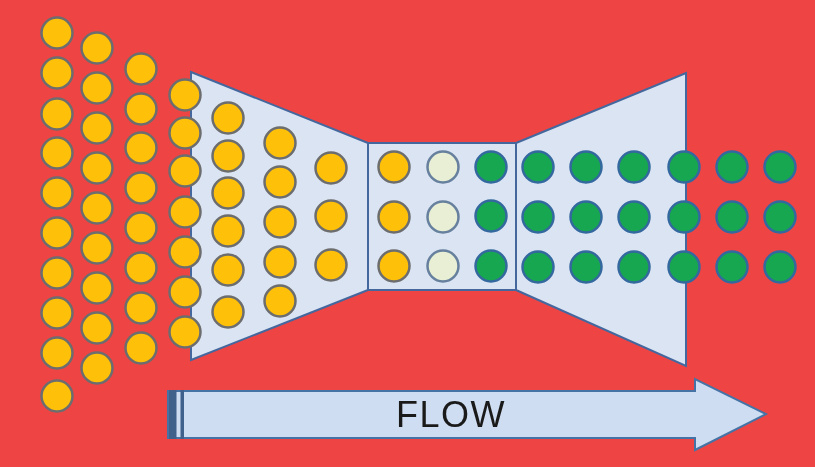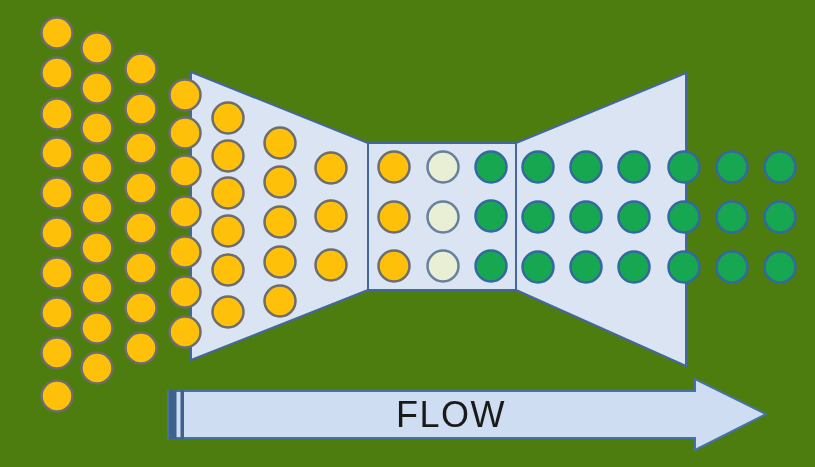--- a/index.html
+++ b/index.html
@@ -4,21 +4,21 @@
 <style>
   html, body {
     margin: 0;
     padding: 0;
     background: #ffffff;
   }
   #stage {
     position: relative;
     width: 815px;
     height: 467px;
-    background: #4d7c0f;
+    background: #ef4444;
     overflow: hidden;
     font-family: "Liberation Sans", sans-serif;
   }
   svg { display: block; }
   .shape { stroke-width: 2; }
   .dot { stroke-width: 2.5; }
   #flow-label-text {
     font-family: "Liberation Sans", sans-serif;
     font-size: 36px;
     letter-spacing: 1.5px;

